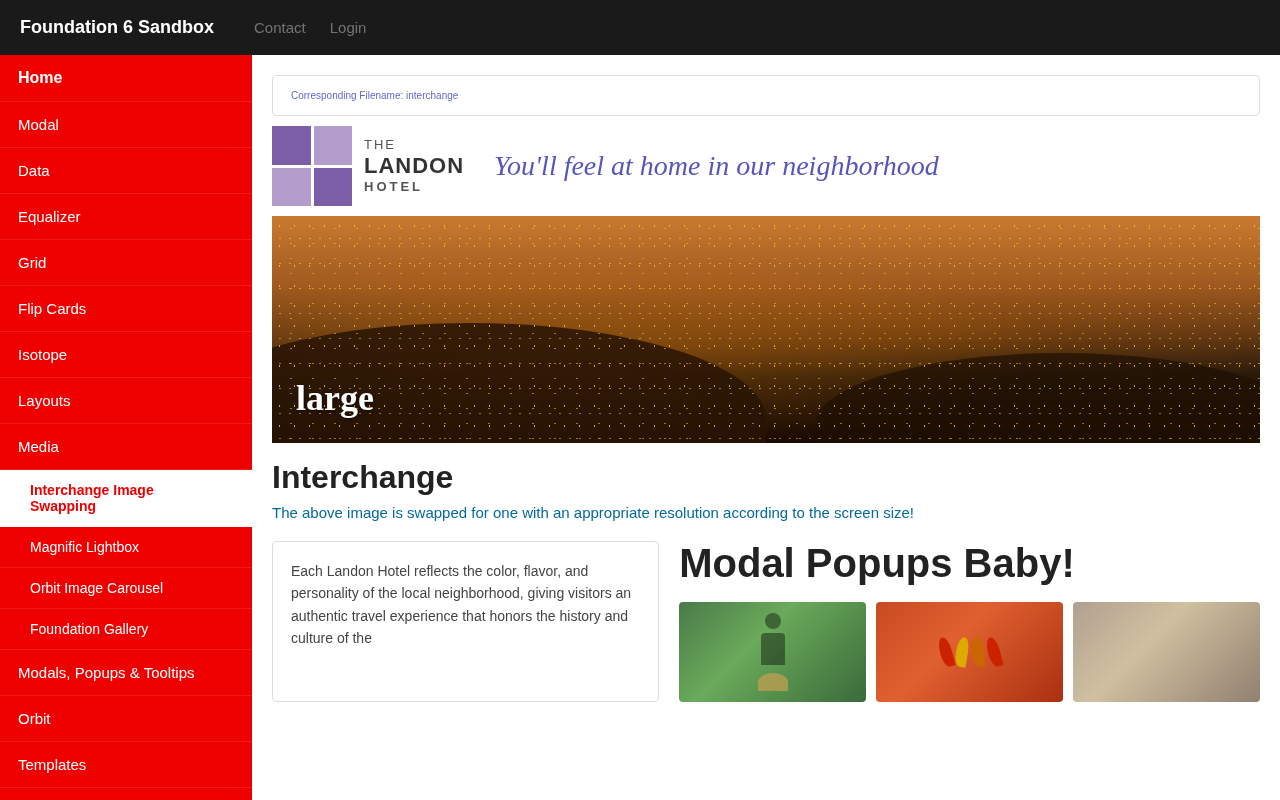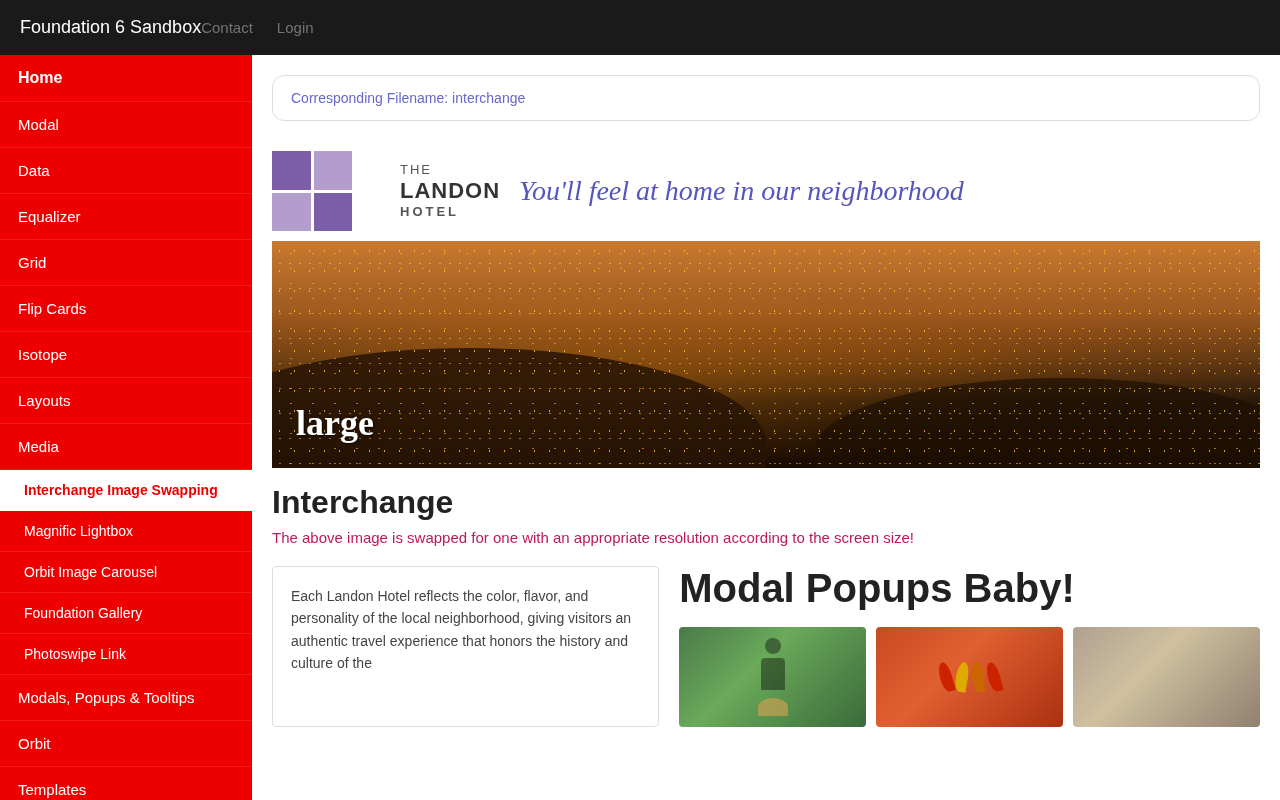--- a/index.html
+++ b/index.html
@@ -9,22 +9,23 @@
     .top-nav {
       background: #1a1a1a;
       display: flex;
       align-items: center;
       padding: 0 20px;
       height: 55px;
       flex-shrink: 0;
     }
     .top-nav-title {
       color: white;
-      font-weight: normal;
+      font-weight: bold;
       font-size: 18px;
+      margin-right: 40px;
       text-align: right;
     }
     .top-nav-link {
       color: #737373;
       font-size: 15px;
       margin-right: 24px;
       cursor: pointer;
       text-decoration: none;
     }
 
@@ -51,21 +52,21 @@
       cursor: pointer;
       text-decoration: none;
       border-bottom: 1px solid rgba(255,255,255,0.1);
     }
     .sidebar-item.home {
       font-weight: bold;
       font-size: 16px;
     }
     .sidebar-sub-item {
       display: block;
-      padding: 12px 24px;
+      padding: 12px 30px;
       color: white;
       font-size: 14px;
       cursor: pointer;
       text-decoration: none;
       border-bottom: 1px solid rgba(255,255,255,0.1);
     }
     .sidebar-sub-item.active {
       background: white;
       color: #e00;
       font-weight: bold;
@@ -75,43 +76,41 @@
     .main-content {
       flex: 1;
       overflow-y: auto;
       background: white;
       padding: 20px;
     }
 
     
     .filename-bar {
       border: 1px solid #ddd;
-      border-radius: 12px;
+      border-radius: 4px;
       padding: 14px 18px;
-      margin-bottom: 20px;
-      font-size: 14px;
+      font-size: 10px;
       color: #333;
     }
     .filename-bar span {
       color: #6666cc;
     }
 
     
     .hotel-header {
       display: flex;
       align-items: center;
       margin-bottom: 0;
       background: white;
       padding: 10px 0;
     }
     .hotel-logo {
       display: flex;
       align-items: center;
-      margin-right: 19px;
-      gap: 36px;
+      margin-right: 30px;
     }
     .hotel-logo-grid {
       width: 80px;
       height: 80px;
       display: grid;
       grid-template-columns: 1fr 1fr;
       grid-template-rows: 1fr 1fr;
       gap: 3px;
       margin-right: 12px;
     }
@@ -190,21 +189,21 @@
 
     
     .interchange-title {
       font-size: 32px;
       font-weight: bold;
       color: #222;
       margin: 16px 0 8px 0;
     }
     .interchange-desc {
       font-size: 15px;
-      color: #be185d;
+      color: #0369a1;
       margin-bottom: 20px;
     }
 
     
     .bottom-grid {
       display: grid;
       grid-template-columns: 1fr 1.5fr;
       gap: 20px;
     }
     .hotel-text-card {
@@ -303,21 +302,20 @@
     <a class="sidebar-item">Equalizer</a>
     <a class="sidebar-item">Grid</a>
     <a class="sidebar-item">Flip Cards</a>
     <a class="sidebar-item">Isotope</a>
     <a class="sidebar-item">Layouts</a>
     <a class="sidebar-item">Media</a>
     <a class="sidebar-sub-item active">Interchange Image Swapping</a>
     <a class="sidebar-sub-item">Magnific Lightbox</a>
     <a class="sidebar-sub-item">Orbit Image Carousel</a>
     <a class="sidebar-sub-item">Foundation Gallery</a>
-    <a class="sidebar-sub-item">Photoswipe Link</a>
     <a class="sidebar-item">Modals, Popups &amp; Tooltips</a>
     <a class="sidebar-item">Orbit</a>
     <a class="sidebar-item">Templates</a>
 
   </nav>
 
   <main class="main-content">
 
     <div class="filename-bar">
       <span>Corresponding Filename:</span>

